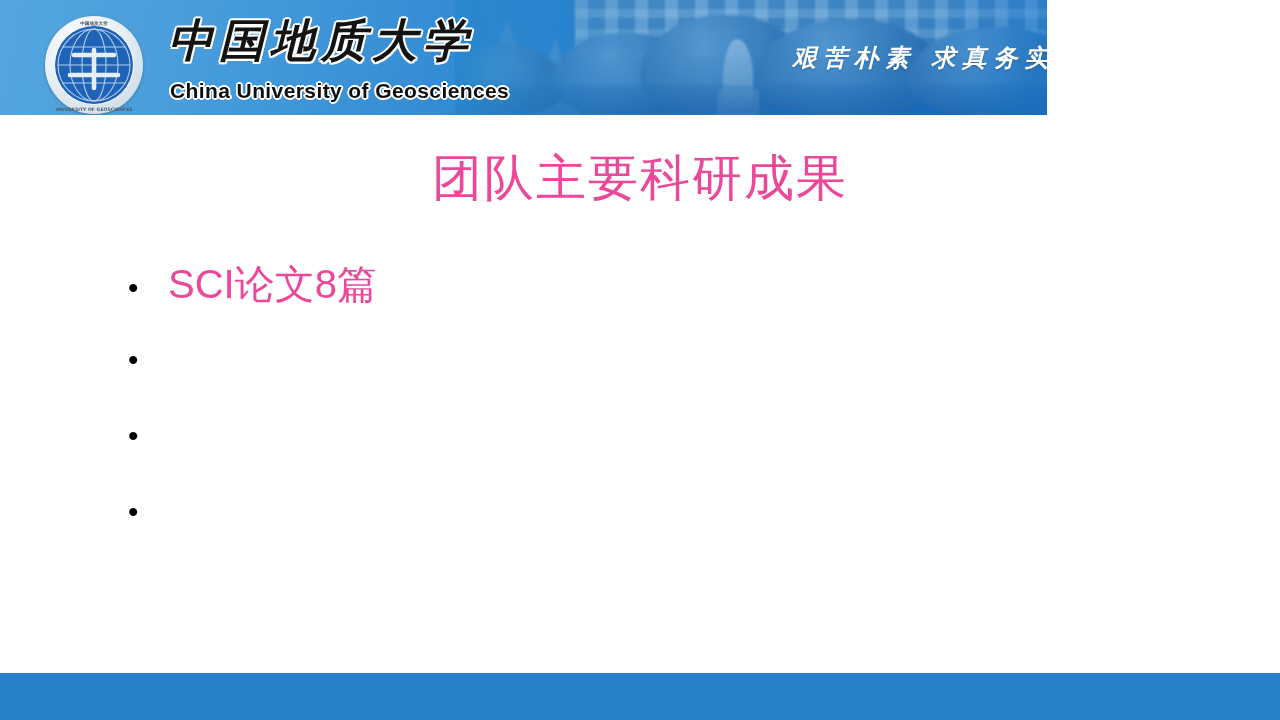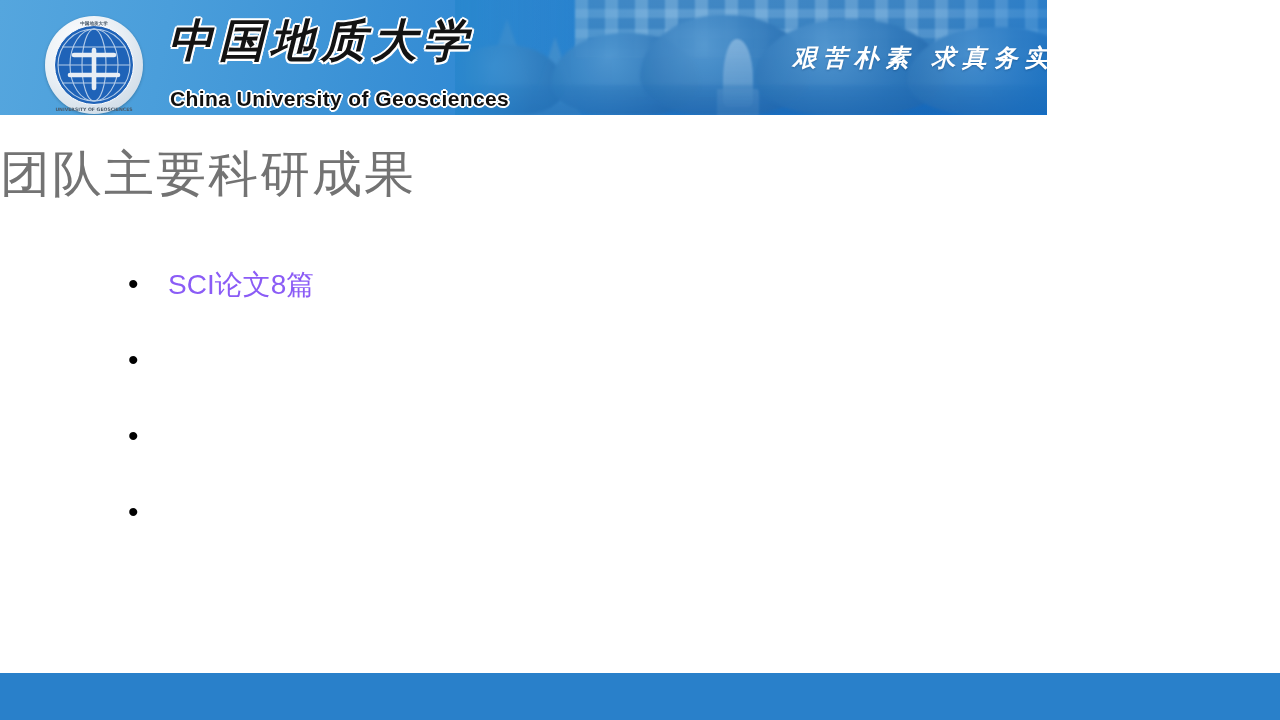--- a/index.html
+++ b/index.html
@@ -166,21 +166,20 @@
     font-size: 21px;
     font-weight: 700;
     letter-spacing: .4px;
     color: #101010;
     text-shadow:
       -1.4px -1.4px 0 #fff, 1.4px -1.4px 0 #fff,
       -1.4px 1.4px 0 #fff, 1.4px 1.4px 0 #fff,
       0 -1.8px 0 #fff, 0 1.8px 0 #fff, -1.8px 0 0 #fff, 1.8px 0 0 #fff;
     white-space: nowrap;
     line-height: 1;
-    margin-top: 8px;
   }
   .motto {
     position: absolute;
     left: 792px;
     top: 46px;
     font-family: "DejaVu Serif", "Liberation Serif", serif;
     font-size: 24px;
     font-weight: 700;
     font-style: italic;
     letter-spacing: 7px;
@@ -203,24 +202,25 @@
     letter-spacing: 0;
     opacity: .92;
   }
 
   
   .slide-title {
     position: absolute;
     left: 0;
     top: 147px;
     width: 1280px;
-    font-family: Liberation Mono, monospace;
+    text-align: center;
+    font-family: Liberation Sans, sans-serif;
     font-size: 50px;
     line-height: 62px;
-    color: #737373;
+    color: #ec4899;
     letter-spacing: 2px;
   }
 
   .bullet-list {
     position: absolute;
     left: 128px;
     top: 256px;
     width: 900px;
     margin: 0;
     padding: 0;
@@ -236,23 +236,23 @@
   }
   .bullet-dot {
     width: 40px;
     flex: 0 0 40px;
     font-size: 30px;
     line-height: 56px;
     color: #000000;
     text-align: left;
   }
   .bullet-text {
-    font-size: 28px;
+    font-size: 40px;
     line-height: 56px;
-    color: #8b5cf6;
+    color: #ec4899;
     letter-spacing: 0px;
     white-space: nowrap;
   }
 
   
   .footer-bar {
     position: absolute;
     left: 0;
     top: 673px;
     width: 1280px;

